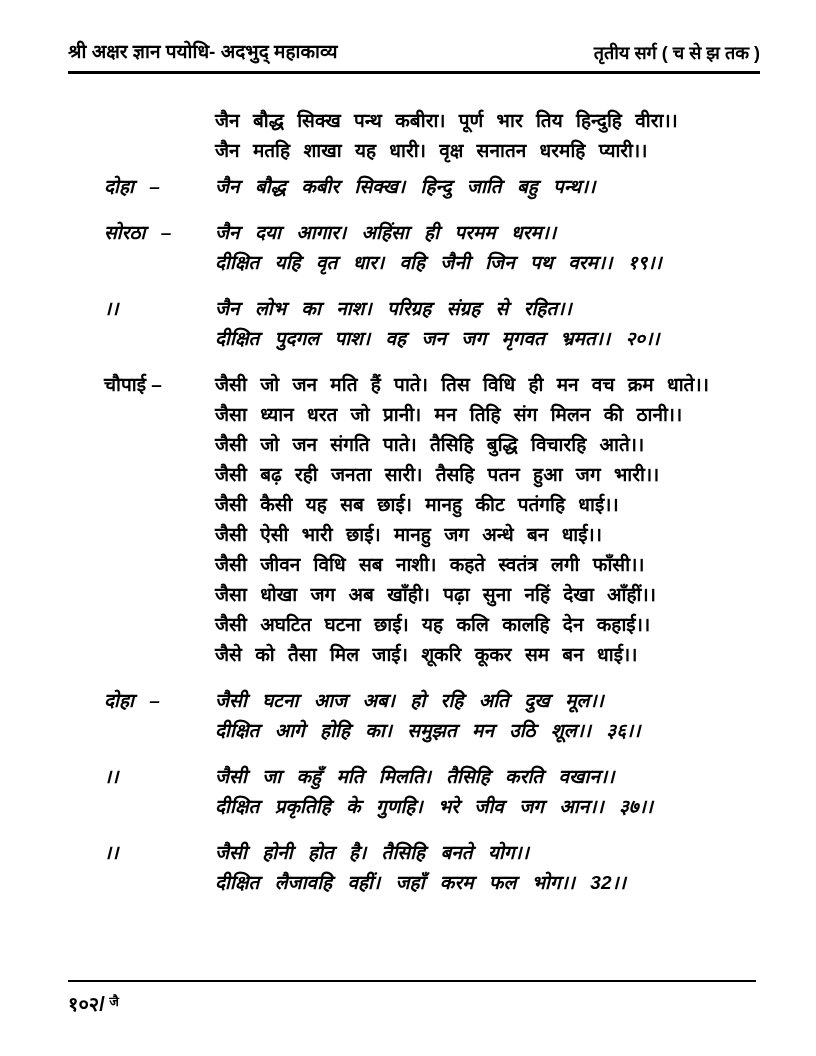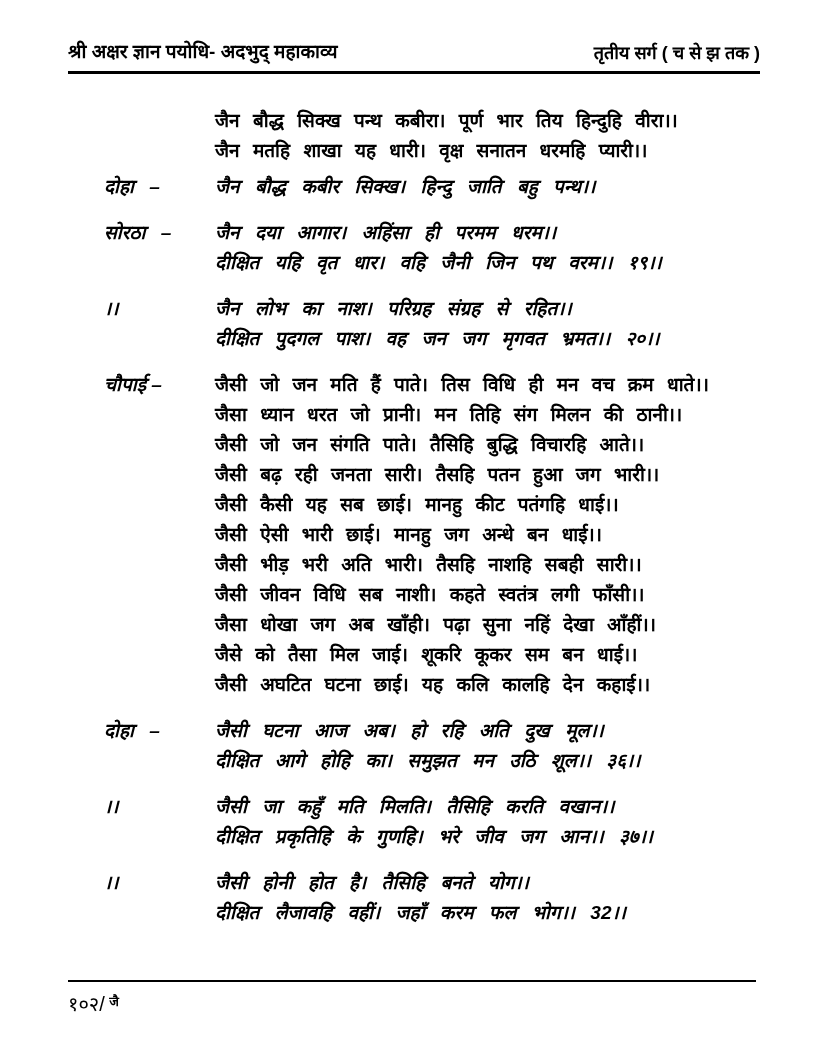--- a/index.html
+++ b/index.html
@@ -21,36 +21,36 @@
     border-bottom: 3px solid #000;
     padding-bottom: 7px;
   }
   .header .right { font-size: 18px; }
   .content { margin-top: 32px; }
   .section { display: flex; margin-bottom: 16px; }
   .section.first { margin-bottom: 6px; }
   .label-col {
     width: 147px; flex: 0 0 147px;
     padding-left: 36px; box-sizing: border-box;
-    font-weight: bold; font-size: 19px; line-height: 30px; font-style: italic;
+    font-weight: bold; font-size: 19px; line-height: 30px;
   }
   .lines-col { flex: 1; }
   .verse-line {
     font-weight: bold; font-size: 19px; line-height: 30px;
     word-spacing: 8px; white-space: nowrap;
   }
   .italic-style .verse-line, .italic-style .label-col {
     font-style: italic; word-spacing: 10px;
   }
   .footer {
     position: absolute; left: 68px; right: 60px; top: 980px;
     border-top: 2px solid #000;
     padding-top: 8px;
   }
-  .page-num { font-weight: normal; font-size: 20px; }
+  .page-num { font-weight: bold; font-size: 20px; }
   .page-marker { font-weight: bold; font-size: 13px; position: relative; top: -5px; }
 </style>
 </head>
 <body>
 
 <div class="page">
 
   <div class="header">
     <span class="left">श्री अक्षर ज्ञान पयोधि- अदभुद् महाकाव्य</span>
     <span class="right">तृतीय सर्ग ( च से झ तक )</span>
@@ -91,25 +91,24 @@
 
     <div class="section">
       <div class="label-col">चौपाई –</div>
       <div class="lines-col">
         <div class="verse-line">जैसी जो जन मति हैं पाते। तिस विधि ही मन वच क्रम धाते।।</div>
         <div class="verse-line">जैसा ध्यान धरत जो प्रानी। मन तिहि संग मिलन की ठानी।।</div>
         <div class="verse-line">जैसी जो जन संगति पाते। तैसिहि बुद्धि विचारहि आते।।</div>
         <div class="verse-line">जैसी बढ़ रही जनता सारी। तैसहि पतन हुआ जग भारी।।</div>
         <div class="verse-line">जैसी कैसी यह सब छाई। मानहु कीट पतंगहि धाई।।</div>
         <div class="verse-line">जैसी ऐसी भारी छाई। मानहु जग अन्धे बन धाई।।</div>
-        <div class="verse-line">जैसी भीड़ भरी अति भारी। तैसहि नाशहि सबही सारी।।</div>
         <div class="verse-line">जैसी जीवन विधि सब नाशी। कहते स्वतंत्र लगी फाँसी।।</div>
         <div class="verse-line">जैसा धोखा जग अब खाँही। पढ़ा सुना नहिं देखा आँहीं।।</div>
+        <div class="verse-line">जैसी अघटित घटना छाई। यह कलि कालहि देन कहाई।।</div>
         <div class="verse-line">जैसे को तैसा मिल जाई। शूकरि कूकर सम बन धाई।।</div>
-        <div class="verse-line">जैसी अघटित घटना छाई। यह कलि कालहि देन कहाई।।</div>
       </div>
     </div>
 
     <div class="section italic-style">
       <div class="label-col">दोहा –</div>
       <div class="lines-col">
         <div class="verse-line">जैसी घटना आज अब। हो रहि अति दुख मूल।।</div>
         <div class="verse-line">दीक्षित आगे होहि का। समुझत मन उठि शूल।। ३६।।</div>
       </div>
     </div>

